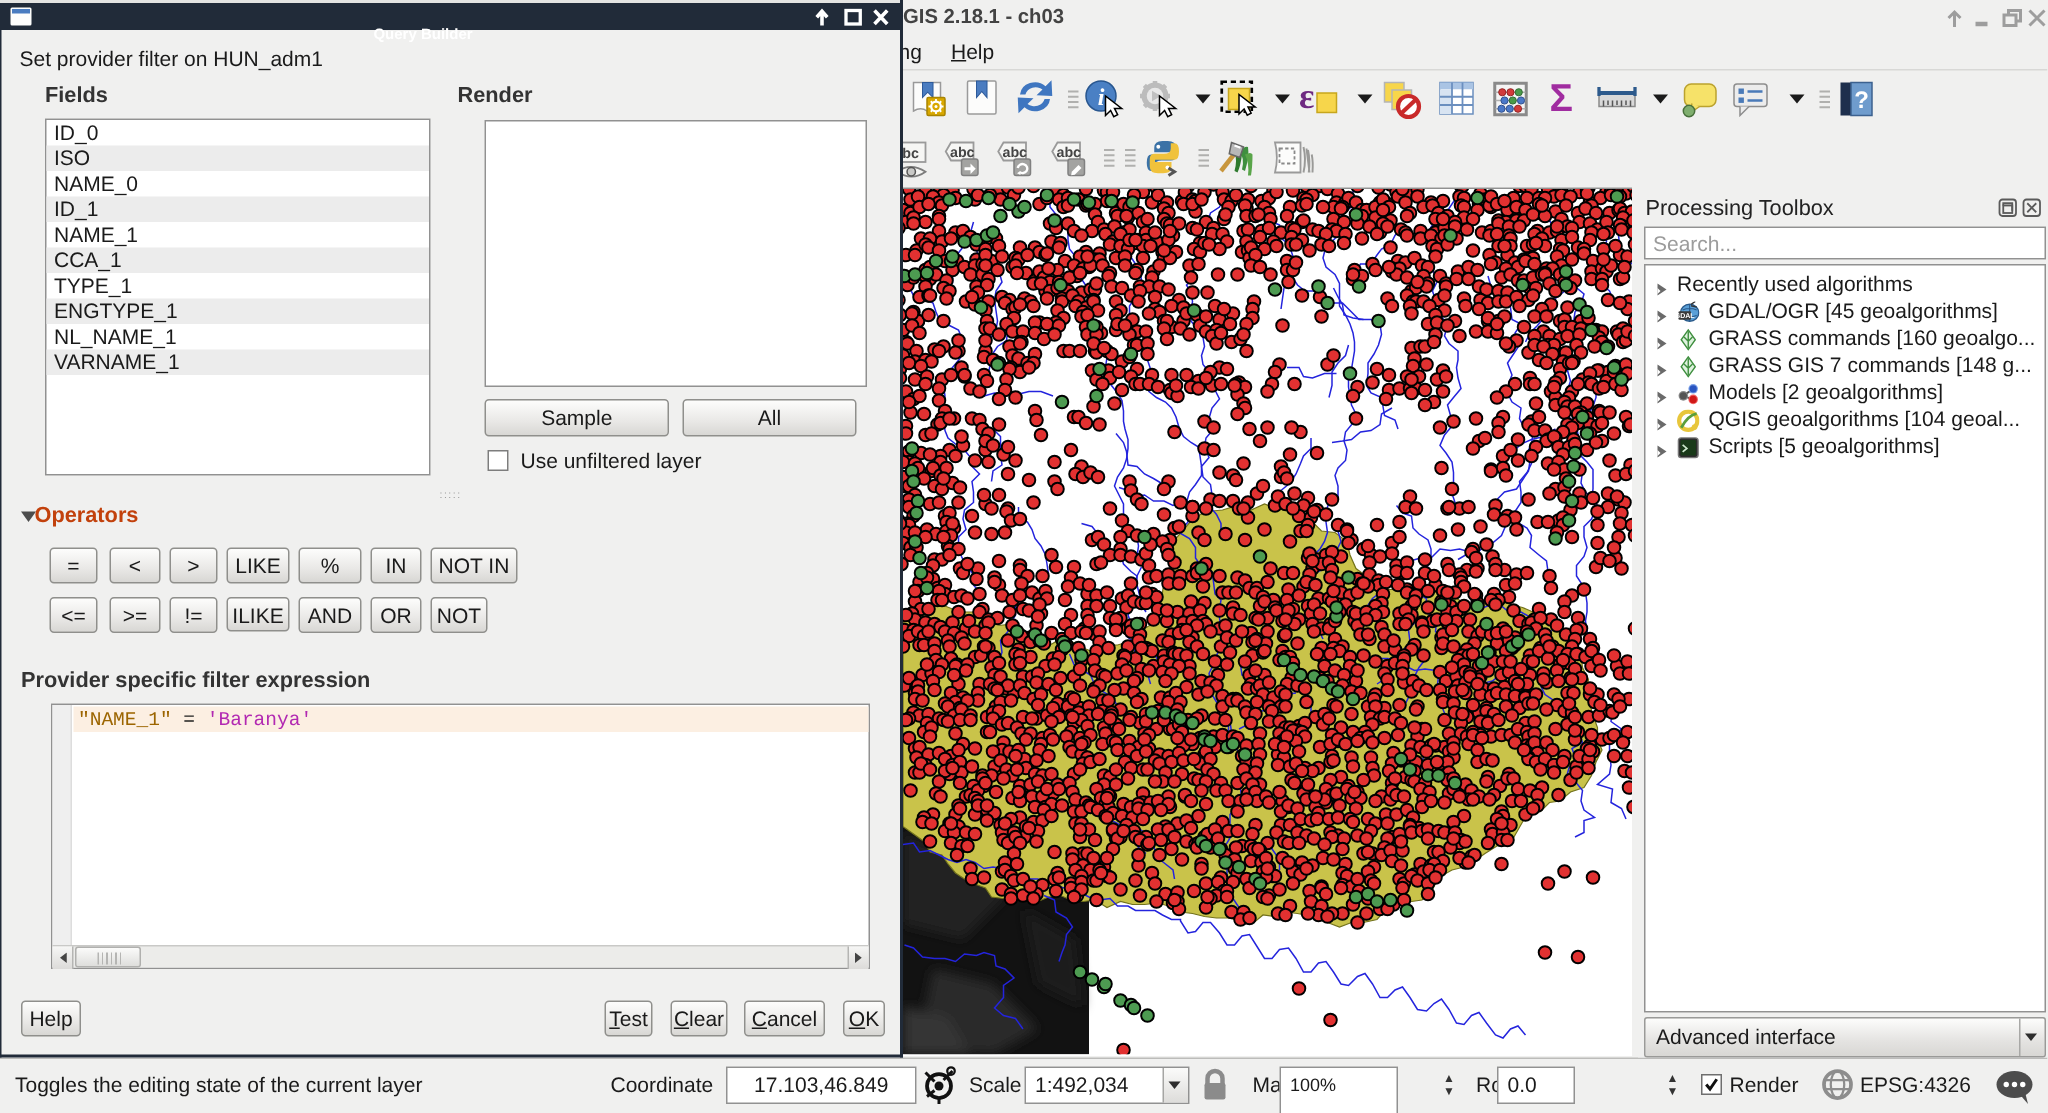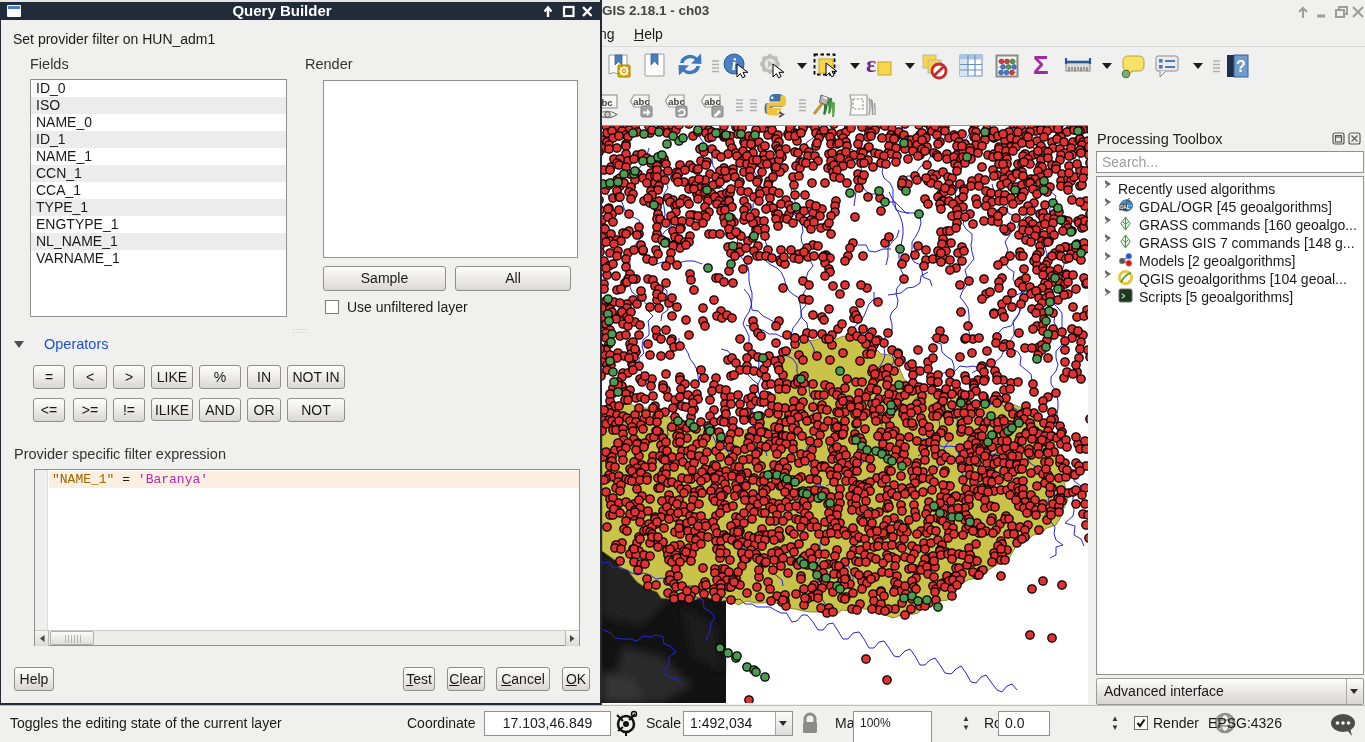--- a/index.html
+++ b/index.html
@@ -1,17 +1,17 @@
 <!DOCTYPE html>
 <html><head><meta charset="utf-8"><style>
 *{margin:0;padding:0;box-sizing:border-box}
 html,body{width:1365px;height:742px;overflow:hidden;background:#f0f0ef;
  font-family:"Liberation Sans",sans-serif;font-size:14px;color:#1a1a1a;position:relative}
 .abs{position:absolute}
-.b{font-weight:normal}
+.b{font-weight:bold}
 .btn{position:absolute;background:linear-gradient(#fdfdfc,#e9e8e6 60%,#d8d7d4);border:1px solid #8f8f8c;border-radius:3px;
  text-align:center;font-size:14px;color:#1a1a1a;line-height:22px}
 .inp{position:absolute;background:#fff;border:1px solid #919191}
 .row{height:17px;line-height:17px;padding-left:5px;font-size:14px;white-space:nowrap}
 .row:nth-child(even){background:#ececec}
 .ti{position:absolute;font-size:14px;white-space:nowrap}
 .arr{position:absolute;width:0;height:0;border-left:4px solid transparent;border-right:4px solid transparent;border-top:5px solid #2d2d2d}
 </style></head>
 <body>
 
@@ -54,30 +54,30 @@
 <div class="abs" style="left:1134px;top:716px;width:14px;height:14px;background:#fff;border:1px solid #6f6f6f"></div>
 <svg class="abs" style="left:1135px;top:717px" width="12" height="12" viewBox="0 0 12 12">
     <path d="M2.5 6 L5 9 L9.5 2.5" fill="none" stroke="#111" stroke-width="2"></path>
   </svg>
 <div class="ti" style="left:1153px;top:715px">Render</div>
 <svg class="abs" style="left:1214px;top:712px" width="22" height="22" viewBox="0 0 22 22" fill="none" stroke="#8d8d8d">
  <circle cx="11" cy="11" r="9" stroke-width="2.5"></circle>
  <ellipse cx="11" cy="11" rx="4.5" ry="9" stroke-width="1.5"></ellipse>
  <path d="M2.5 8 H19.5 M2.5 14 H19.5" stroke-width="1.5"></path>
 </svg>
-<div class="ti" style="left:1208px;top:715px">EPSG:4326</div>
+<div class="ti" style="left:1240px;top:715px">EPSG:4326</div>
 <svg class="abs" style="left:1330px;top:713px" width="26" height="24" viewBox="0 0 26 24">
  <ellipse cx="13" cy="10" rx="12" ry="9" fill="#4c4c4c"></ellipse>
  <path d="M16 16 L22 23 L20 15 Z" fill="#4c4c4c"></path>
  <circle cx="7.5" cy="10" r="1.8" fill="#fff"></circle>
     <circle cx="13" cy="10" r="1.8" fill="#fff"></circle>
     <circle cx="18.5" cy="10" r="1.8" fill="#fff"></circle>
 </svg>
 <style>
-.trow{height:18px;line-height:18px;white-space:nowrap;font-size:14px;display:flex;align-items:flex-start}
+.trow{height:18px;line-height:18px;white-space:nowrap;font-size:14px;display:flex;align-items:flex-end}
 .tri{width:7px;height:9px;margin-left:8px;margin-right:6px;flex:none;background:conic-gradient(from 0deg,#0000 0 0);position:relative}
 .tri::before{content:"";position:absolute;left:0;top:0;width:0;height:0;border-top:4.5px solid transparent;border-bottom:4.5px solid transparent;border-left:6px solid #6a6a6a}
 .tri::after{content:"";position:absolute;left:0;top:2.5px;width:0;height:0;border-top:2px solid transparent;border-bottom:2px solid transparent;border-left:2.6px solid #fff}
 .tico{width:15px;height:15px;margin-right:6px;flex:none}
 .tl{white-space:nowrap}
 </style>
 
 <svg class="abs" style="left:604px;top:53px" width="660" height="28" viewBox="0 0 660 28">
 
  <g transform="translate(3,0)">
@@ -3578,67 +3578,66 @@
 <div class="abs" style="left:0;top:0;width:602px;height:705px;background:#f0f0ef;z-index:50">
  <div class="abs" style="left:0;top:0;width:602px;height:2px;background:#e4e4e2"></div>
  <div class="abs" style="left:0;top:2px;width:1px;height:703px;background:#212b39"></div>
  <div class="abs" style="left:600px;top:0;width:2px;height:705px;background:#212b39"></div>
  <div class="abs" style="left:0;top:703px;width:602px;height:2px;background:#212b39"></div>
 
  <div class="abs" style="left:0;top:2px;width:601px;height:18px;background:#212b39">
   <div class="abs" style="left:7px;top:3px;width:14px;height:12px;background:#fdfdfc;border-radius:1px">
    <div class="abs" style="left:1px;top:1px;right:1px;height:3px;background:#4a7cc0"></div>
   </div>
-  <div class="abs" style="left:21px;width:522px;text-align:center;top:0px;color:#fff;font-weight:bold;font-size:15px">Query Builder</div>
+  <div class="abs" style="left:21px;width:522px;text-align:center;top:16px;color:#fff;font-weight:bold;font-size:10px">Query Builder</div>
   <svg class="abs" style="left:543px;top:3px" width="52" height="13" viewBox="0 0 52 13">
    <path d="M5 12 V4 M1.5 6.5 L5 2.5 L8.5 6.5" stroke="#fff" stroke-width="2.4" fill="none"></path>
    <rect x="21" y="2" width="9.5" height="9" fill="none" stroke="#fff" stroke-width="2.2"></rect>
    <path d="M40 2 L48.5 11 M48.5 2 L40 11" stroke="#fff" stroke-width="2.4"></path>
   </svg>
  </div>
  <div class="ti" style="left:13px;top:31px">Set provider filter on HUN_adm1</div>
  <div class="ti b" style="left:30px;top:56px;font-size:14.5px;color:#333">Fields</div>
  <div class="inp" style="left:30px;top:79px;width:257px;height:238px">
   <div class="row">ID_0</div>
   <div class="row">ISO</div>
   <div class="row">NAME_0</div>
   <div class="row">ID_1</div>
   <div class="row">NAME_1</div>
-  <div class="row">CCN_1</div>
   <div class="row">CCA_1</div>
   <div class="row">TYPE_1</div>
   <div class="row">ENGTYPE_1</div>
   <div class="row">NL_NAME_1</div>
   <div class="row">VARNAME_1</div>
  </div>
  <div class="ti b" style="left:305px;top:56px;font-size:14.5px;color:#333">Render</div>
  <div class="inp" style="left:323px;top:80px;width:255px;height:178px"></div>
  <div class="btn" style="left:323px;top:266px;width:123px;height:25px">Sample</div>
  <div class="btn" style="left:455px;top:266px;width:116px;height:25px">All</div>
  <div class="abs" style="left:325px;top:300px;width:14px;height:14px;background:#fff;border:1px solid #7d7d7d"></div>
  <div class="ti" style="left:347px;top:299px">Use unfiltered layer</div>
  <div class="abs" style="left:293px;top:327px;width:14px;height:10px;color:#9a9a9a;font-size:7px;letter-spacing:1px">:::::</div>
  <svg class="abs" style="left:14px;top:340px" width="12" height="10">
       <path d="M0 1 L10 1 L5 8 Z" fill="#4d4d4d"></path>
     </svg>
- <div class="ti b" style="left:44px;top:336px;font-size:14.5px;color:#1d4ed8">Operators</div>
+ <div class="ti b" style="left:23px;top:336px;font-size:14.5px;color:#c2410c">Operators</div>
  <div class="btn" style="left:33px;top:365px;width:32px;height:24px">=</div>
  <div class="btn" style="left:73px;top:365px;width:34px;height:24px">&lt;</div>
  <div class="btn" style="left:113px;top:365px;width:32px;height:24px">&gt;</div>
  <div class="btn" style="left:151px;top:365px;width:42px;height:24px">LIKE</div>
  <div class="btn" style="left:199px;top:365px;width:42px;height:24px">%</div>
  <div class="btn" style="left:247px;top:365px;width:34px;height:24px">IN</div>
  <div class="btn" style="left:287px;top:365px;width:58px;height:24px">NOT IN</div>
  <div class="btn" style="left:33px;top:398px;width:32px;height:24px">&lt;=</div>
  <div class="btn" style="left:73px;top:398px;width:34px;height:24px">&gt;=</div>
  <div class="btn" style="left:113px;top:398px;width:32px;height:24px">!=</div>
  <div class="btn" style="left:151px;top:398px;width:42px;height:23px">ILIKE</div>
  <div class="btn" style="left:199px;top:398px;width:42px;height:24px">AND</div>
  <div class="btn" style="left:247px;top:398px;width:34px;height:24px">OR</div>
- <div class="btn" style="left:287px;top:398px;width:58px;height:24px">NOT</div>
+ <div class="btn" style="left:287px;top:398px;width:38px;height:24px">NOT</div>
  <div class="ti b" style="left:14px;top:446px;font-size:14.5px;color:#333">Provider specific filter expression</div>
  <div class="inp" style="left:34px;top:469px;width:546px;height:177px">
   <div class="abs" style="left:0;top:0;width:13px;height:160px;background:#efefef;border-right:1px solid #ddd"></div>
   <div class="abs" style="left:14px;top:1px;width:530px;height:17px;background:#fcefe2"></div>
   <div class="abs" style="left:17px;top:2px;font-family:'Liberation Mono',monospace;font-size:13px;white-space:pre"><span style="color:#9c6500">"NAME_1"</span> <span style="color:#1a1a1a">=</span> <span style="color:#b229b2">'Baranya'</span></div>
 
   <div class="abs" style="left:0;top:160px;width:544px;height:15px;background:#ececea;border-top:1px solid #c9c9c7">
    <div class="abs" style="left:0;top:0;width:14px;height:15px;background:linear-gradient(#f6f6f5,#dcdbd9);border-right:1px solid #b5b5b3"></div>
    <svg class="abs" style="left:4px;top:4px" width="7" height="8">
           <path d="M5.5 0 L1 3.5 L5.5 7 Z" fill="#444"></path>

